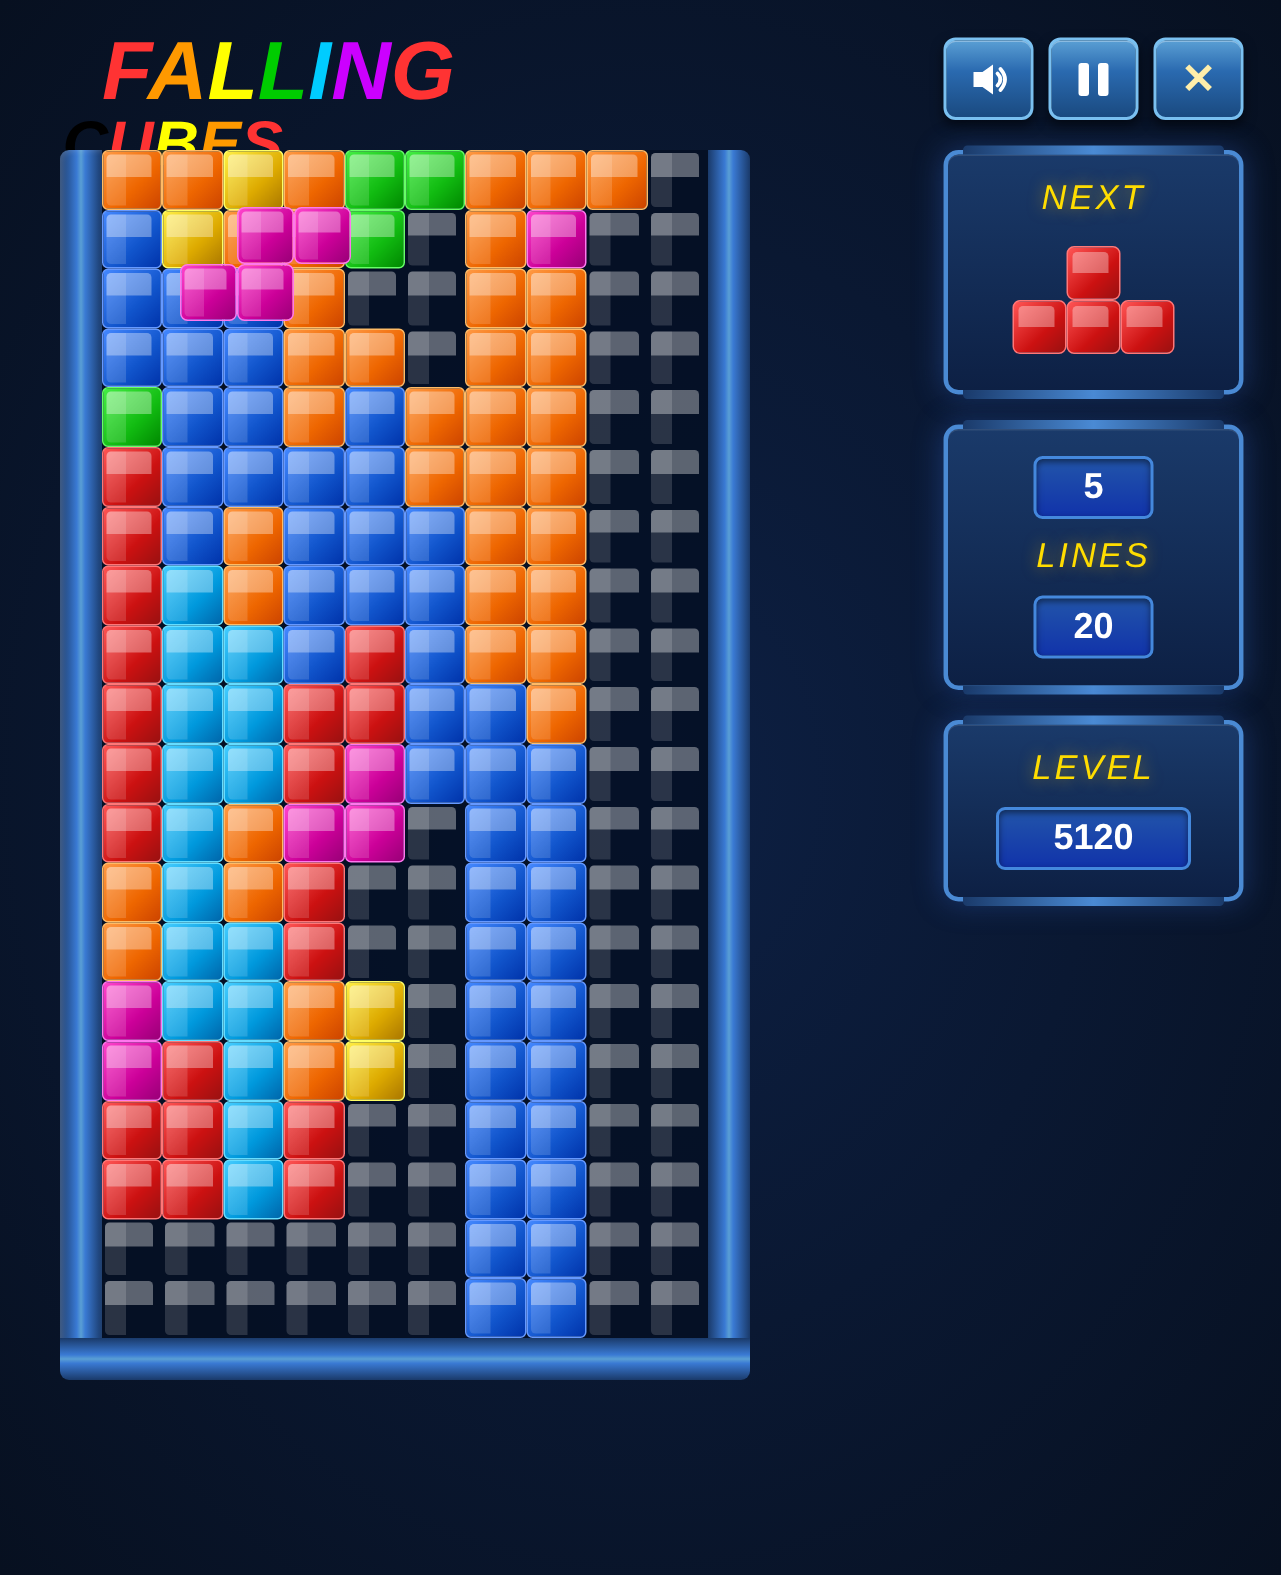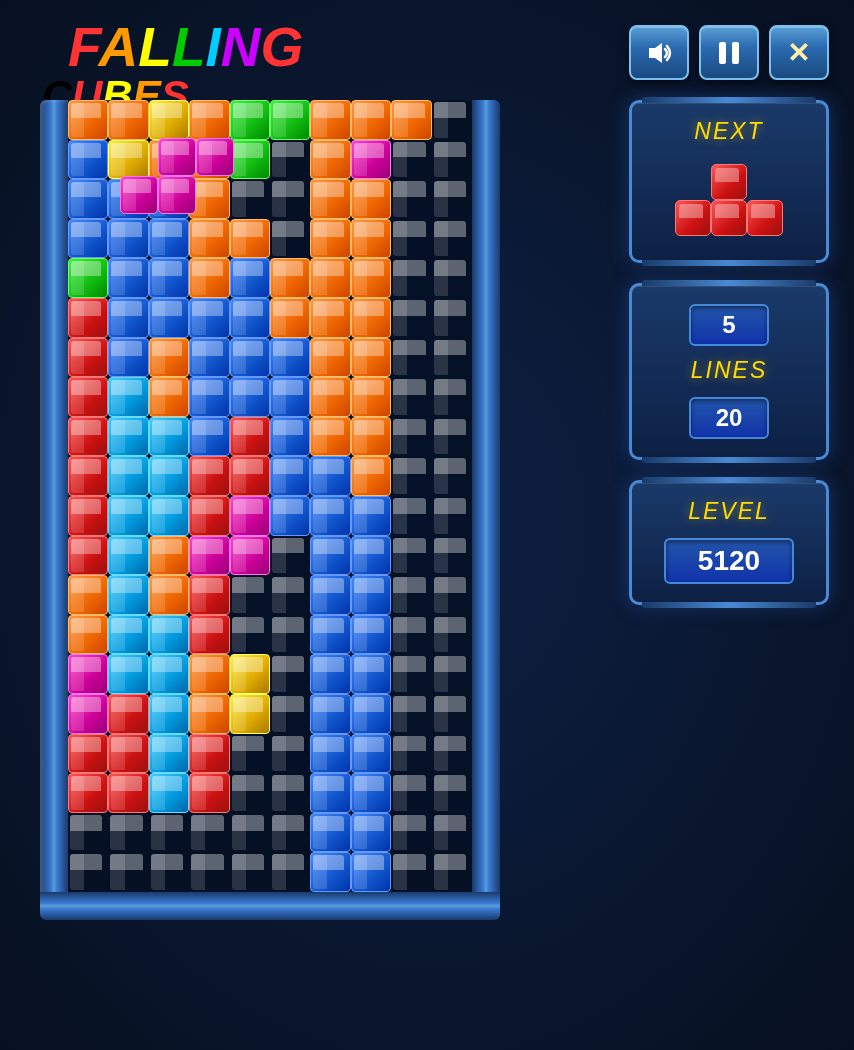--- a/index.html
+++ b/index.html
@@ -561,16 +561,16 @@
   </div>
 
   <div class="panel-box">
     <div class="panel-value">5</div>
     <div class="panel-title" style="margin-top:8px;">LINES</div>
     <div class="panel-value">20</div>
   </div>
 
   <div class="panel-box">
     <div class="panel-title">LEVEL</div>
-    <div class="panel-value" style="font-size:28px; min-width:130px;">5120</div>
+    <div class="panel-value" style="font-size:24px; min-width:130px;">5120</div>
   </div>
 
 </div>
 
 </body></html>

